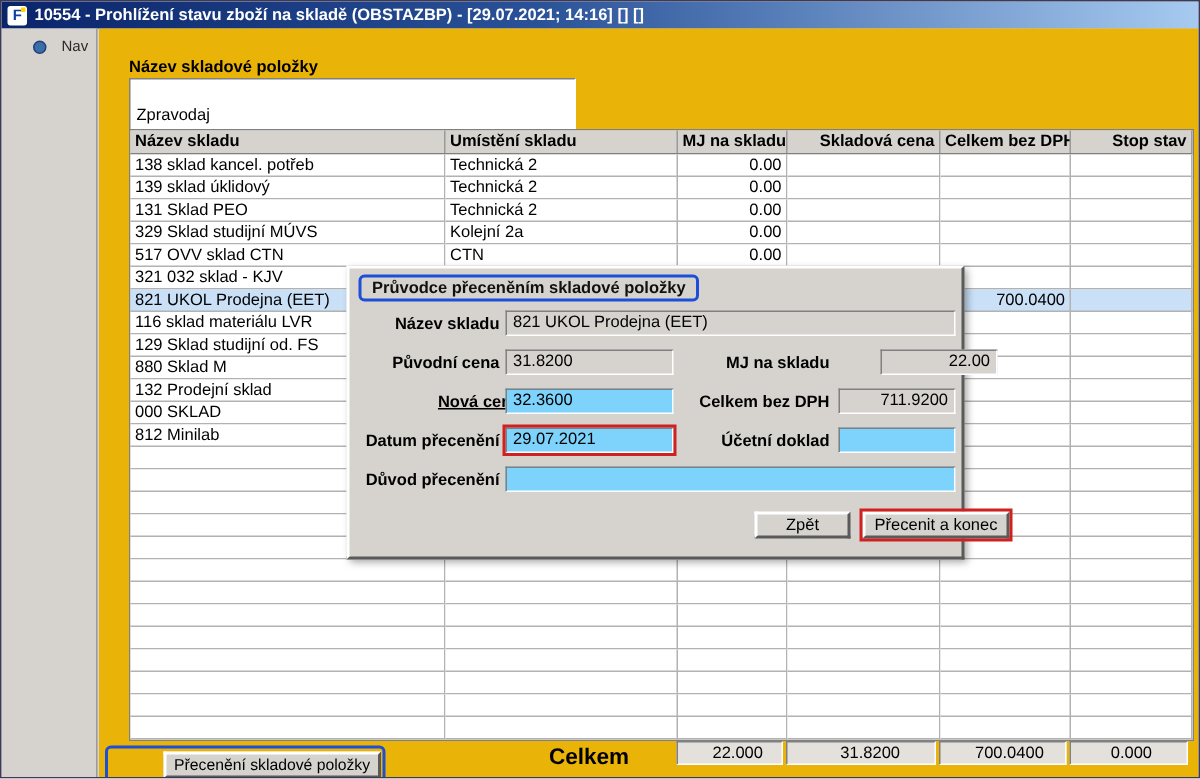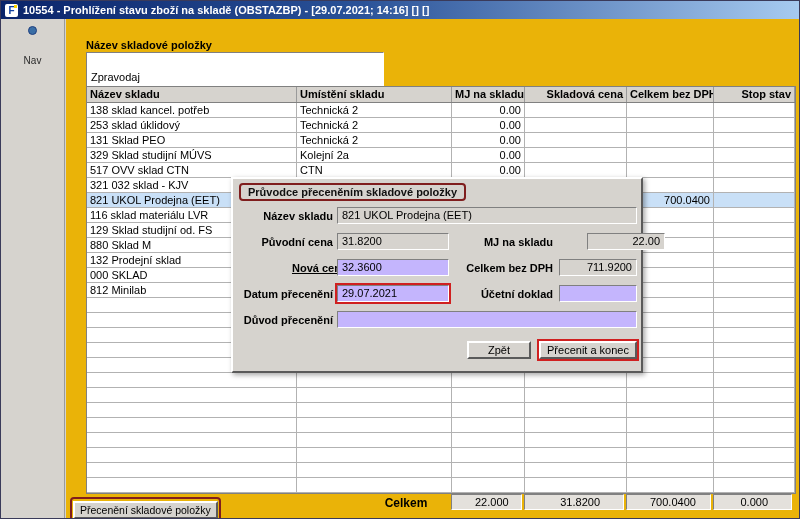--- a/index.html
+++ b/index.html
@@ -10,56 +10,56 @@
   .titlebar { position: absolute; left: 0; top: 0; width: 100%; height: 18px;
     background: linear-gradient(90deg, #0a246a 0%, #2a5298 45%, #a6caf0 100%);
     display: flex; align-items: center; gap: 5px; padding: 0 4px; }
   .appicon { width: 13px; height: 13px; background: #ffffff; border-radius: 2px; position: relative;
     display: flex; align-items: center; justify-content: center; font-size: 10px; font-weight: bold; color: #1040a0; flex: 0 0 auto; }
   .appicon::after { content: ""; position: absolute; right: 1px; top: 1px; width: 3px; height: 3px; background: #ffd700; }
   .apptitle { color: #fff; font-size: 11px; font-weight: bold; white-space: nowrap; overflow: hidden; }
 
   
   .sidebar { position: absolute; left: 0; top: 18px; width: 64px; bottom: 0; background: #d6d3ce; border-right: 1px solid #9a9a9a; }
-  .nav { display: flex; align-items: center; gap: 20px; padding: 7px 21px; font-size: 10px; color: #2a2a2a; flex-direction: column; }
+  .nav { display: flex; align-items: center; gap: 10px; padding: 7px 21px; font-size: 10px; color: #2a2a2a; }
   .navicon { width: 9px; height: 9px; border-radius: 50%; background: #3a6ea5; border: 1px solid #204080; flex: 0 0 auto; }
 
   
   .main { position: absolute; left: 65px; top: 18px; right: 0; bottom: 0; background: #eab308; }
   .lbl { position: absolute; font-size: 11px; font-weight: bold; color: #000; white-space: nowrap; }
   .field { position: absolute; background: #fff; border: 1px solid; border-color: #808080 #fff #fff #808080;
     font-size: 11px; padding: 18px 4px; line-height: 13px; height: 17px; white-space: nowrap; overflow: hidden; }
 
   
   .table { position: absolute; left: 20px; top: 67px; width: 710px; background: #fff; border: 1px solid #808080; }
   .thead, .trow { display: grid; grid-template-columns: 210px 155px 73px 102px 87px 1fr; }
   .thead { height: 16px; background: #d6d3ce; border-bottom: 1px solid #808080; }
   .th { font-size: 11px; font-weight: bold; padding: 1px 3px; border-right: 1px solid #9a9a9a; white-space: nowrap; overflow: hidden; }
   .trow { height: 15px; }
   .td { font-size: 11px; padding: 0 3px; line-height: 14px; border-right: 1px solid #b2b2b2; border-bottom: 1px solid #b2b2b2;
     white-space: nowrap; overflow: hidden; background: #fff; }
   .right { text-align: right; }
   .trow.selected .td { background: #c9e0f7; }
 
   
-  .sumlabel { position: absolute; font-size: 12px; font-weight: bold; text-align: center; }
+  .sumlabel { position: absolute; font-size: 15px; font-weight: bold; text-align: left; }
   .sumbox { position: absolute; height: 16px; background: #e4e1dc; border: 1px solid; border-color: #808080 #fff #fff #808080;
     font-size: 11px; text-align: right; padding: 1px 23px; line-height: 13px; }
-  .annot-blue { border: 2px solid #7f1d1d; border-radius: 4px; }
+  .annot-blue { border: 2px solid #1d4ed8; border-radius: 4px; }
   .btnwrap { position: absolute; padding: 1px; display: inline-block; background: transparent; }
   .btn { background: #d6d3ce; border: 2px solid; border-color: #fff #5a5a5a #5a5a5a #fff;
-    font-size: 11px; line-height: 12px; padding: 1px 8px; height: 18px; white-space: nowrap; cursor: default; }
+    font-size: 11px; line-height: 12px; padding: 1px 8px; height: 18px; white-space: nowrap; cursor: default; margin-left: 36px; }
 
   
   .dialog { position: absolute; left: 230px; top: 176px; width: 412px; height: 196px; background: #d6d3ce;
     border: 2px solid; border-color: #fff #5a5a5a #5a5a5a #fff; box-shadow: 2px 2px 5px rgba(0,0,0,0.35); }
   .dtitle { position: absolute; left: 6px; top: 4px; padding: 1px 7px; font-size: 11px; font-weight: bold; color: #101010;
     background: #d6d3ce; white-space: nowrap; }
   .dlabel { position: absolute; font-size: 11px; font-weight: bold; text-align: right; white-space: nowrap; }
-  .dfield { position: absolute; height: 17px; background: #c4b5fd; border: 1px solid; border-color: #808080 #fff #fff #808080;
+  .dfield { position: absolute; height: 17px; background: #7dd3fc; border: 1px solid; border-color: #808080 #fff #fff #808080;
     font-size: 11px; padding: 1px 4px; line-height: 13px; white-space: nowrap; overflow: hidden; }
   .dfield.ro { background: #d6d3ce; }
   .outline-red { outline: 2px solid #d02020; }
 </style>
 </head>
 <body>
 
 <div class="window">
 
   <div class="titlebar">
@@ -91,21 +91,21 @@
       <div>
           <div class="trow">
             <div class="td">138 sklad kancel. potřeb</div>
             <div class="td">Technická 2</div>
             <div class="td right">0.00</div>
             <div class="td right"></div>
             <div class="td right"></div>
             <div class="td right"></div>
           </div>
           <div class="trow">
-            <div class="td">253 sklad úklidový</div>
+            <div class="td">139 sklad úklidový</div>
             <div class="td">Technická 2</div>
             <div class="td right">0.00</div>
             <div class="td right"></div>
             <div class="td right"></div>
             <div class="td right"></div>
           </div>
           <div class="trow">
             <div class="td">131 Sklad PEO</div>
             <div class="td">Technická 2</div>
             <div class="td right">0.00</div>

